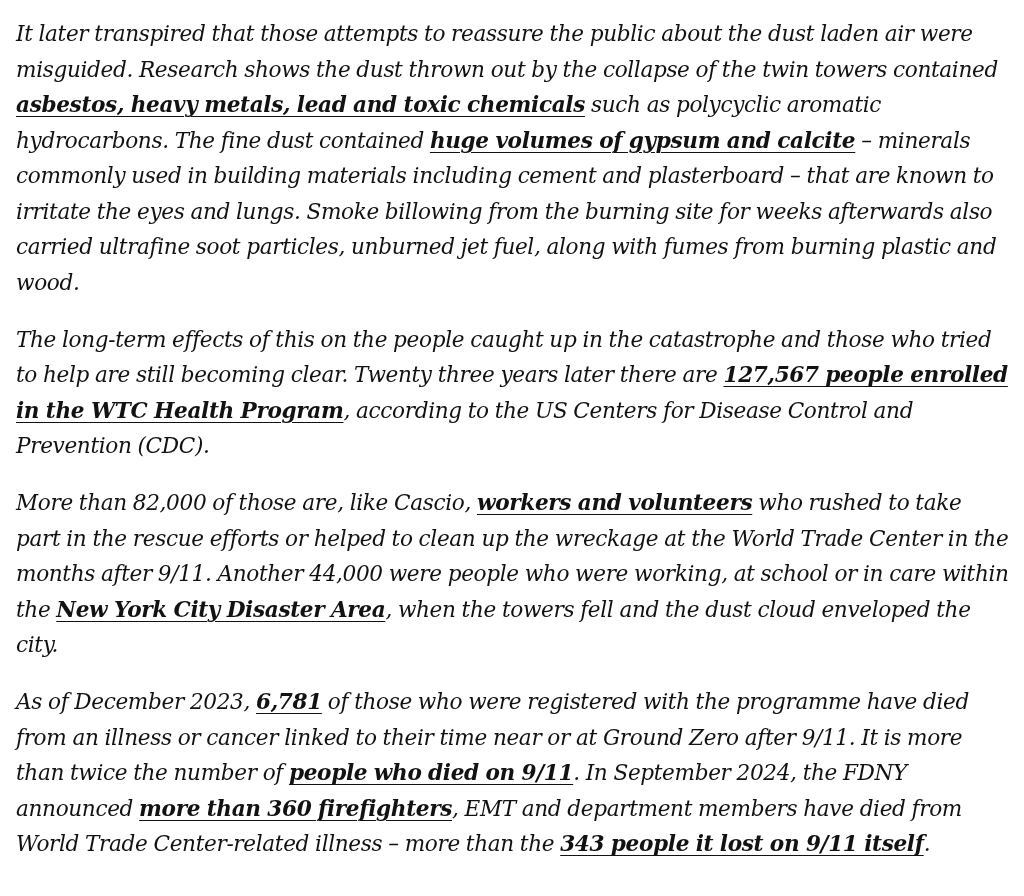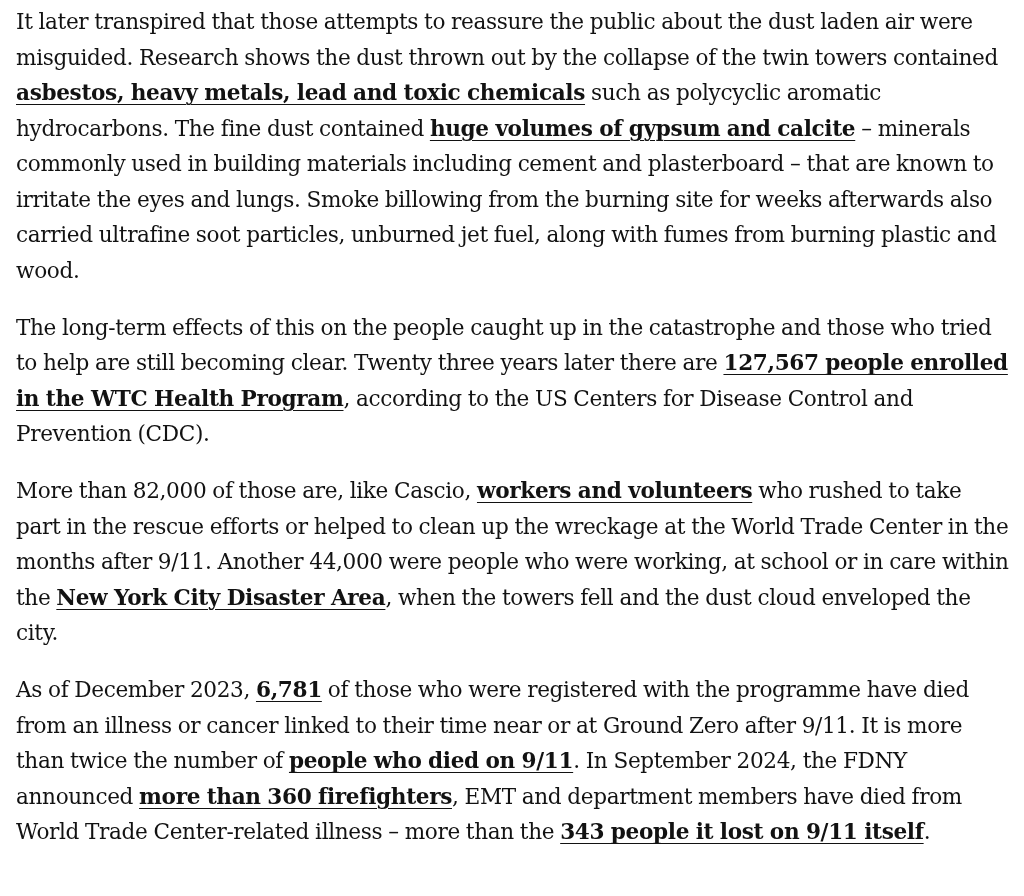--- a/index.html
+++ b/index.html
@@ -1,24 +1,25 @@
 <!DOCTYPE html>
 <html><head>
 <meta charset="utf-8">
 <style>
   html, body { margin: 0; padding: 0; background: #ffffff; }
   body { width: 1024px; height: 896px; overflow: hidden; }
   .article {
-    padding: 4px 14px 0 16px;
+    padding: 16px 14px 0 16px;
     font-family: "DejaVu Serif", "Liberation Serif", serif;
     font-size: 21.6px;
     line-height: 35.5px;
     color: #121212;
     letter-spacing: -0.35px;
     word-spacing: -0.5px;
+    font-style: italic;
   }
   .article p { margin: 0 0 21.5px 0; }
   .article a {
     color: #121212;
     font-weight: bold;
     text-decoration: underline;
     text-decoration-thickness: 1px;
     text-underline-offset: 4px;
   }
 </style>

